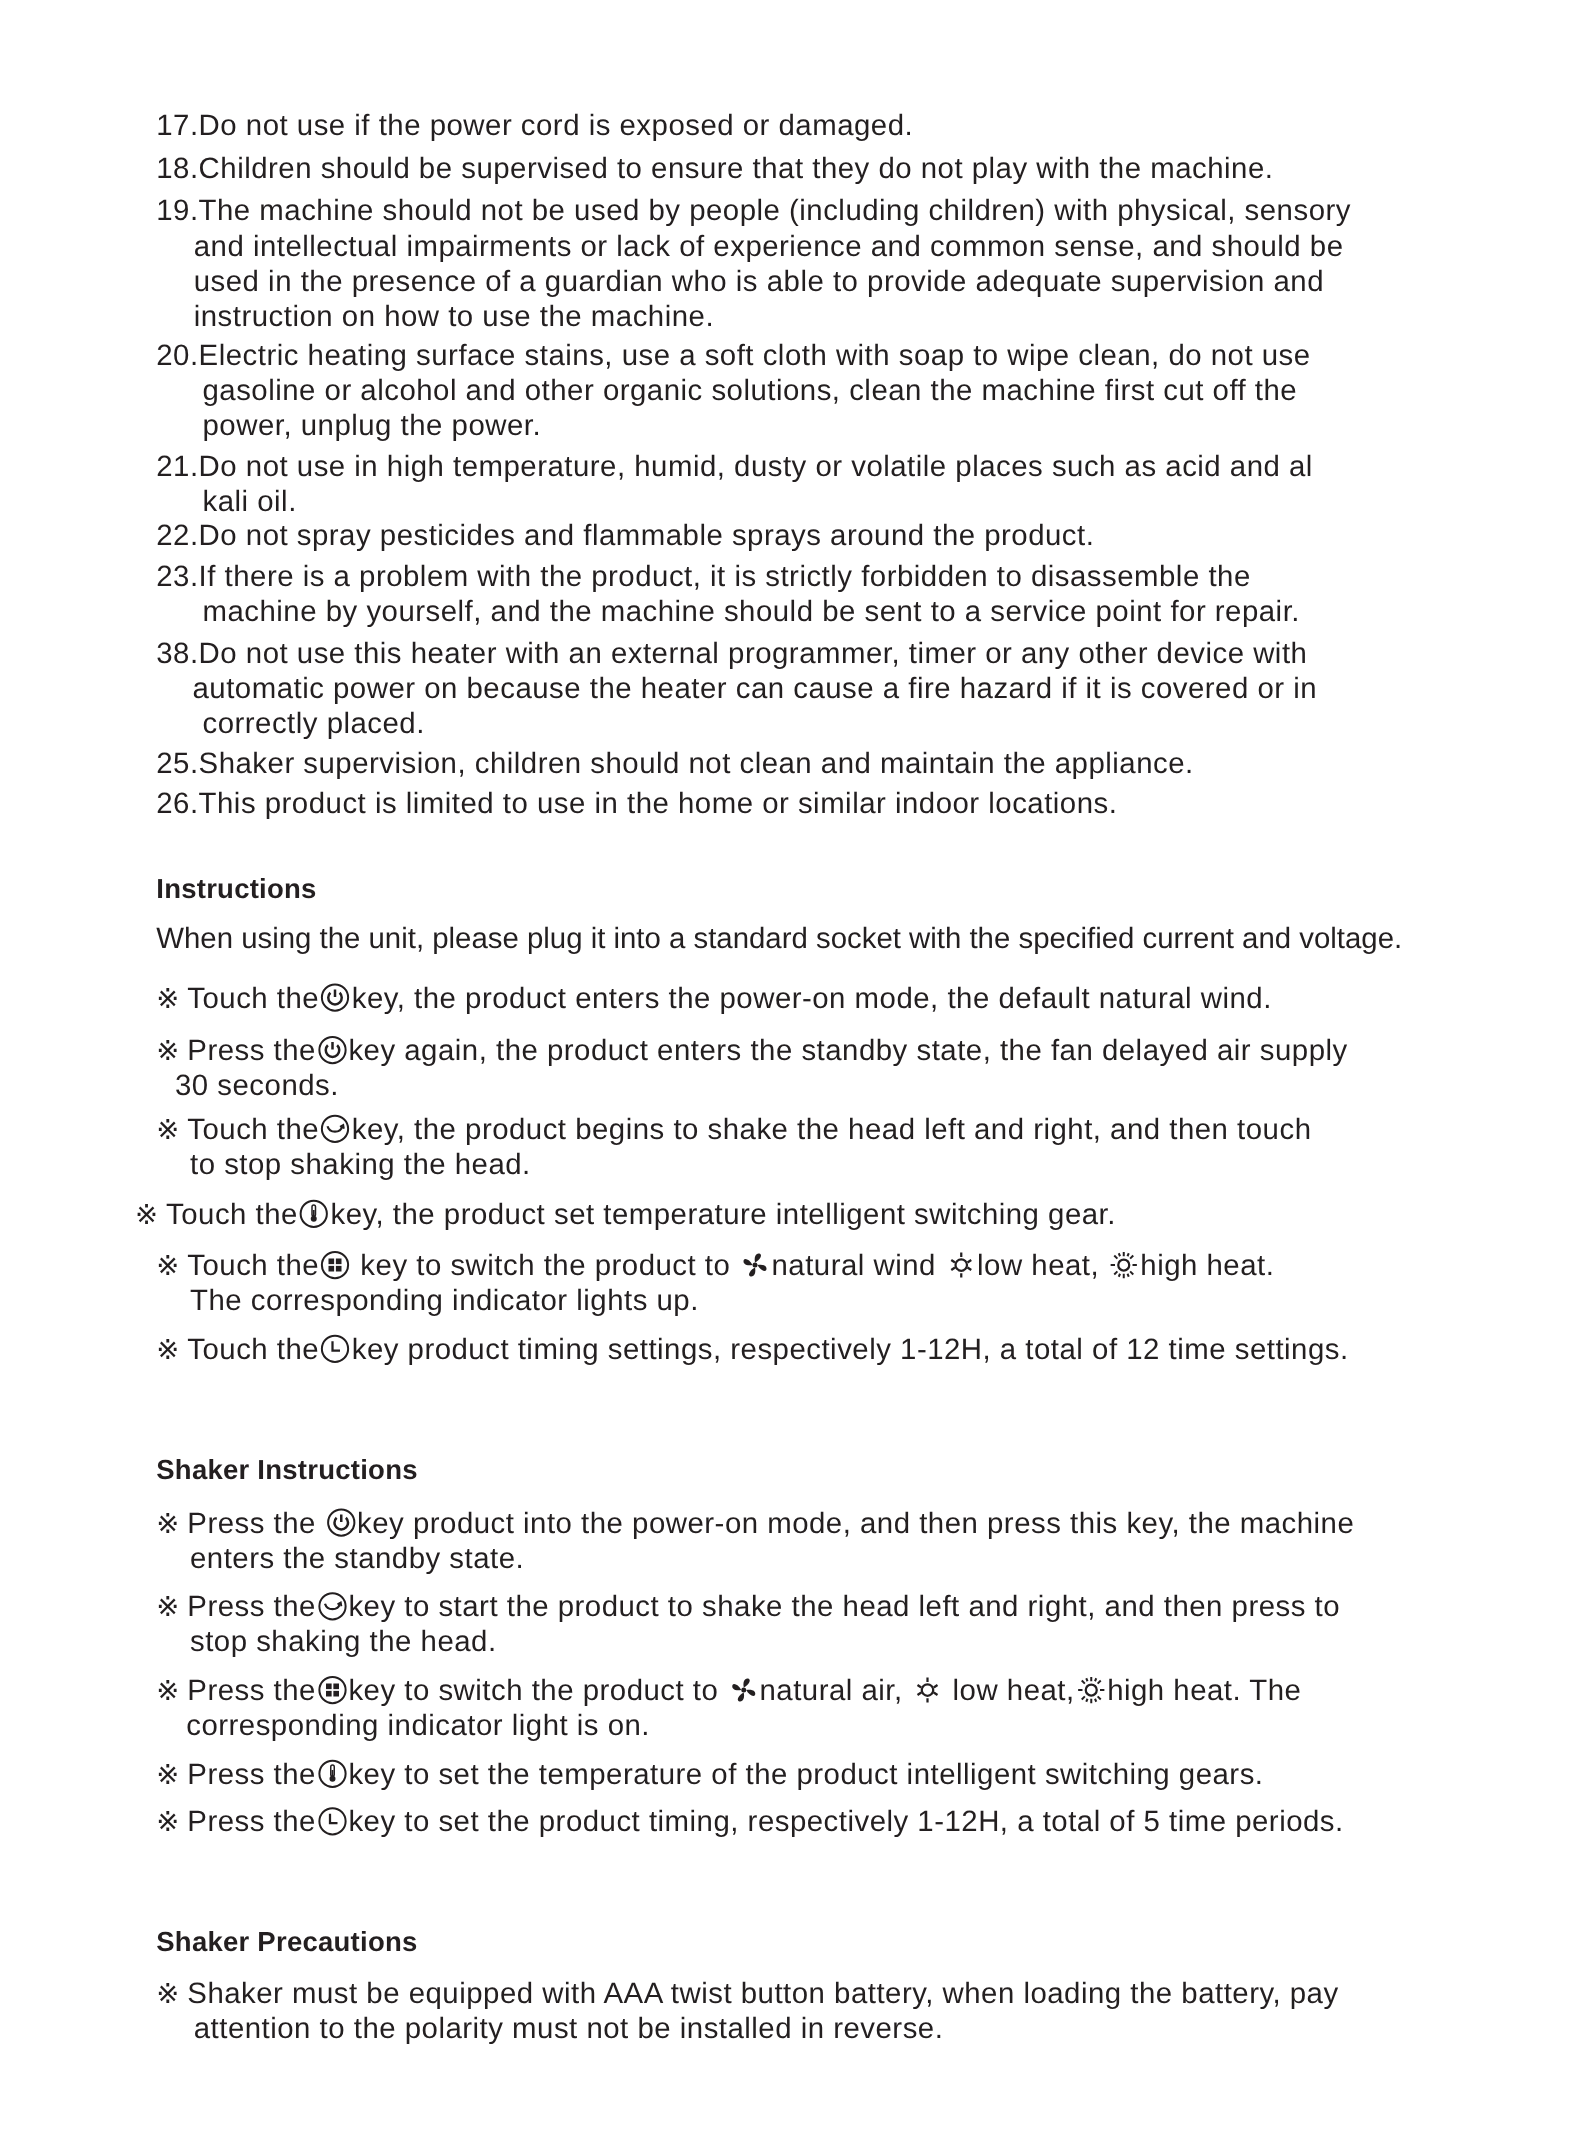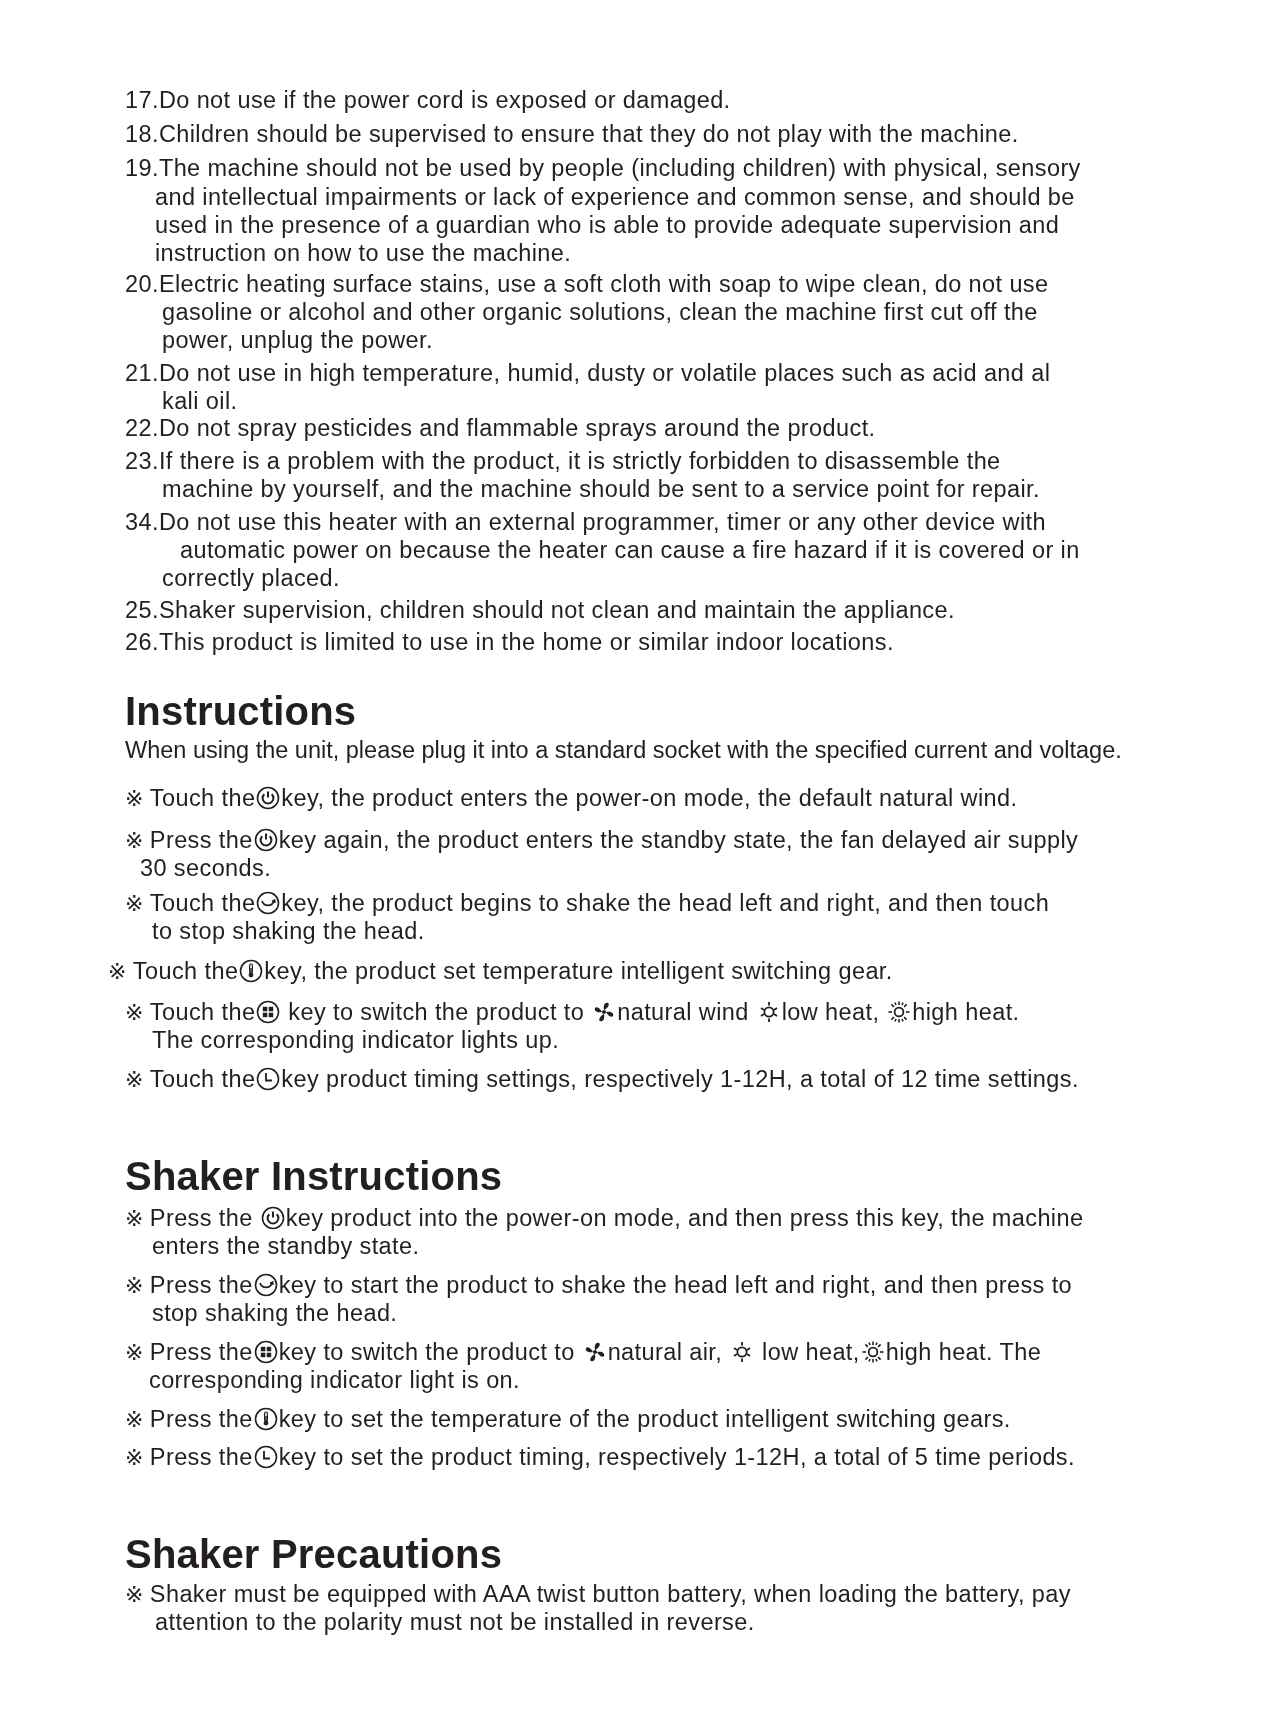--- a/index.html
+++ b/index.html
@@ -1,19 +1,19 @@
 <!DOCTYPE html>
 <html><head>
 <meta charset="utf-8">
 <style>
   html, body { margin: 0; padding: 0; background: #ffffff; }
   body { width: 1276px; height: 1724px; position: relative; overflow: hidden;
          font-family: "Liberation Sans", "DejaVu Sans", sans-serif; color: #231f20; }
   .line { position: absolute; left: 0; white-space: nowrap; font-size: 23.5px; line-height: 28px; letter-spacing: 0.4px; text-align: center; }
-  .h { position: absolute; font-weight: bold; font-size: 40px; line-height: 36px; letter-spacing: 0.2px; }
+  .h { position: absolute; font-weight: bold; font-size: 22px; line-height: 36px; letter-spacing: 0.2px; }
   .ico { display: inline-block; vertical-align: -4px; width: 24px; height: 24px; margin: 0 1px; }
   .ico svg { width: 24px; height: 24px; display: block; }
   .mark { display: inline-block; margin-right: 6px; font-size: 22px; }
 </style>
 </head>
 <body>
 
 <svg width="0" height="0" style="position:absolute">
   <defs>
     <symbol id="i-power" viewBox="0 0 24 24">
@@ -87,22 +87,22 @@
   <div class="line" style="top:211px;left:155px">used in the presence of a guardian who is able to provide adequate supervision and</div>
   <div class="line" style="top:239px;left:155px">instruction on how to use the machine.</div>
   <div class="line" style="top:270px;left:125px"><span>20.</span><span>Electric heating surface stains, use a soft cloth with soap to wipe clean, do not use</span></div>
   <div class="line" style="top:298px;left:162px">gasoline or alcohol and other organic solutions, clean the machine first cut off the</div>
   <div class="line" style="top:326px;left:162px">power, unplug the power.</div>
   <div class="line" style="top:359px;left:125px"><span>21.</span><span>Do not use in high temperature, humid, dusty or volatile places such as acid and al</span></div>
   <div class="line" style="top:387px;left:162px">kali oil.</div>
   <div class="line" style="top:414px;left:125px"><span>22.</span><span>Do not spray pesticides and flammable sprays around the product.</span></div>
   <div class="line" style="top:447px;left:125px"><span>23.</span><span>If there is a problem with the product, it is strictly forbidden to disassemble the</span></div>
   <div class="line" style="top:475px;left:162px">machine by yourself, and the machine should be sent to a service point for repair.</div>
-  <div class="line" style="top:508px;left:125px"><span>34.</span><span>Do not use this heater with an external programmer, timer or any other device with</span></div>
-  <div class="line" style="top:536px;left:180px">automatic power on because the heater can cause a fire hazard if it is covered or in</div>
+  <div class="line" style="top:508px;left:125px"><span>38.</span><span>Do not use this heater with an external programmer, timer or any other device with</span></div>
+  <div class="line" style="top:536px;left:154px">automatic power on because the heater can cause a fire hazard if it is covered or in</div>
   <div class="line" style="top:564px;left:162px">correctly placed.</div>
   <div class="line" style="top:596px;left:125px"><span>25.</span><span>Shaker supervision, children should not clean and maintain the appliance.</span></div>
   <div class="line" style="top:628px;left:125px"><span>26.</span><span>This product is limited to use in the home or similar indoor locations.</span></div>
 </div>
 
 <div class="h" style="top:693px;left:125px">Instructions</div>
 <div class="line" style="top:736px;left:125px;letter-spacing:0">When using the unit, please plug it into a standard socket with the specified current and voltage.</div>
 
 <div class="line" style="top:784px;left:125px">
   <span class="mark">※</span><span>Touch the</span><span class="ico"><svg>

